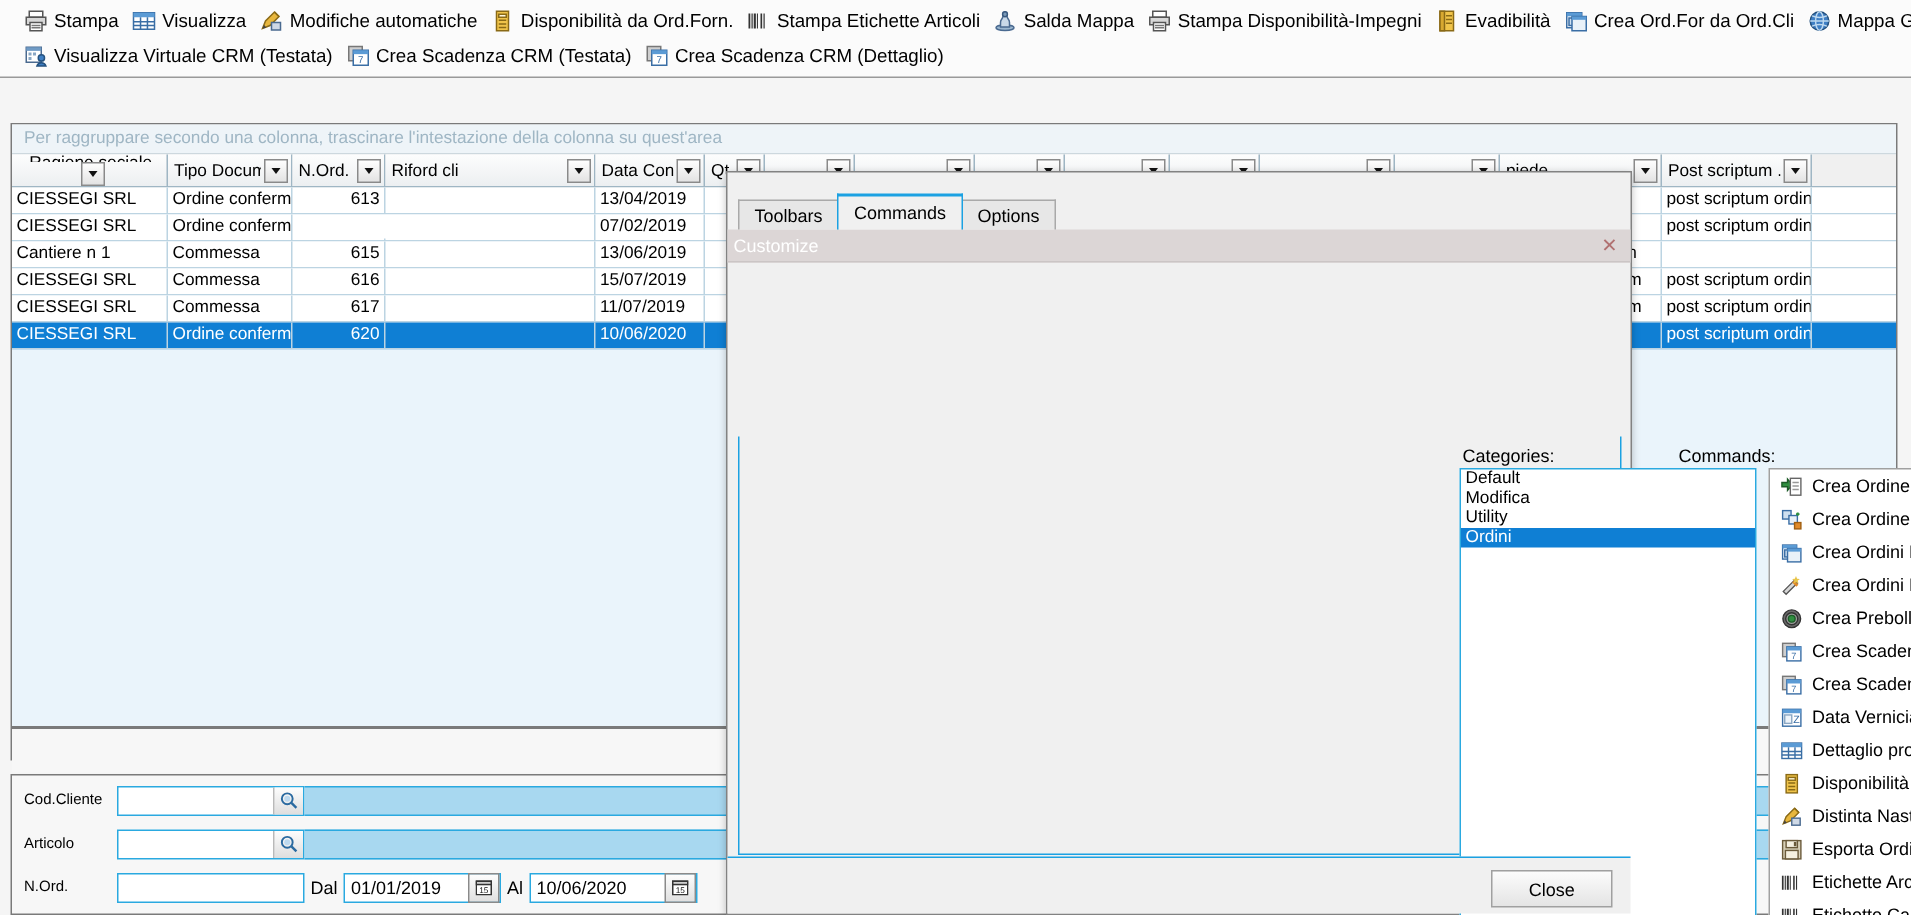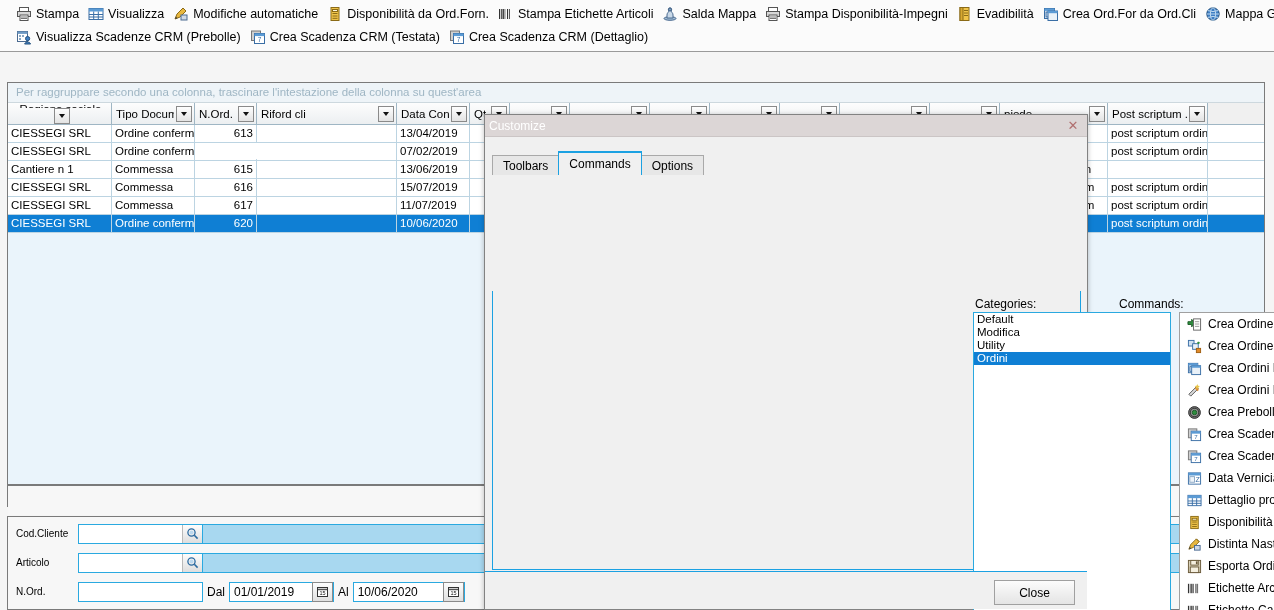--- a/index.html
+++ b/index.html
@@ -222,21 +222,21 @@
               <rect x="1.5" y="2.5" width="10" height="10" fill="#fff" stroke="#4a6a90"></rect>
               <rect x="1.5" y="2.5" width="10" height="2.4" fill="#6f9ac4"></rect>
               <g fill="#8aa7c4">
                 <rect x="3" y="6" width="2" height="2"></rect>
                 <rect x="6" y="6" width="2" height="2"></rect>
                 <rect x="3" y="9" width="2" height="2"></rect>
               </g>
               <circle cx="11.6" cy="9.6" r="2.1" fill="#3f7fc4" stroke="#25527f"></circle>
               <path d="M8.6 15 A3.2 3.2 0 0 1 14.6 15 Z" fill="#3f7fc4" stroke="#25527f"></path>
             </svg></span>
-          <span class="lbl">Visualizza Scadenze CRM (Prebolle)</span>
+          <span class="lbl">Visualizza Virtuale CRM (Testata)</span>
         </div>
         <div class="tbitem">
           <span class="ico"><svg width="16" height="16" viewBox="0 0 16 16">
               <rect x="1.5" y="2" width="9" height="9.5" fill="#cfcfcf" stroke="#777"></rect>
               <rect x="4.5" y="4.5" width="10" height="10" fill="#fff" stroke="#3a6ea5"></rect>
               <rect x="4.5" y="4.5" width="10" height="2.6" fill="#5b9bd5"></rect>
               <text x="9.5" y="12.8" font-size="6.5" text-anchor="middle" fill="#3a6ea5" font-family="Liberation Sans">7</text>
             </svg></span>
           <span class="lbl">Crea Scadenza CRM (Testata)</span>
         </div>
@@ -509,36 +509,36 @@
               <rect x="0.5" y="1.5" width="10" height="9" fill="#fff" stroke="#333"></rect>
               <rect x="0.5" y="1.5" width="10" height="2.2" fill="#cfcfcf" stroke="#333"></rect>
               <text x="5.5" y="9" font-size="5.5" text-anchor="middle" fill="#111" font-family="Liberation Sans">15</text>
             </svg>
         </span>
       </span>
     </div>
   </div>
 
   <div id="dlg">
+    <div id="tabstrip">
+        <div class="tab">
+          <span>Toolbars</span>
+        </div>
+        <div class="tab active">
+          <span>Commands</span>
+        </div>
+        <div class="tab">
+          <span>Options</span>
+        </div>
+      </div>
+
     <div id="dlgtitle">
       <span class="t">Customize</span>
       <span id="dlgclose">✕</span>
     </div>
-
-    <div id="tabstrip">
-        <div class="tab">
-          <span>Toolbars</span>
-        </div>
-        <div class="tab active">
-          <span>Commands</span>
-        </div>
-        <div class="tab">
-          <span>Options</span>
-        </div>
-      </div>
     <div id="tabbody"></div>
 
     <span class="lbl-small" style="left:490px;top:182px">Categories:</span>
     <span class="lbl-small" style="left:634px;top:182px">Commands:</span>
 
     <div id="catlist">
         <div class="catitem">Default</div>
         <div class="catitem">Modifica</div>
         <div class="catitem">Utility</div>
         <div class="catitem sel">Ordini</div>

